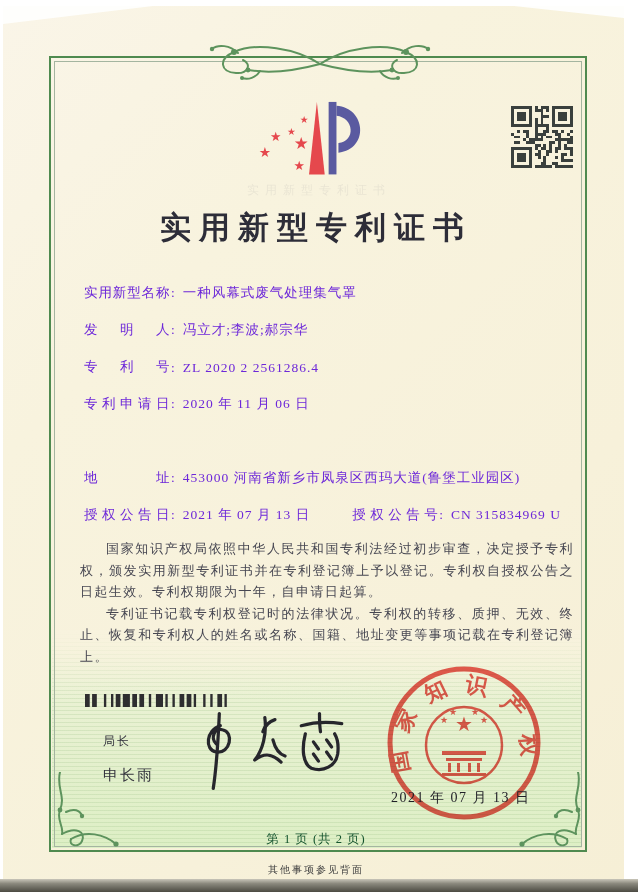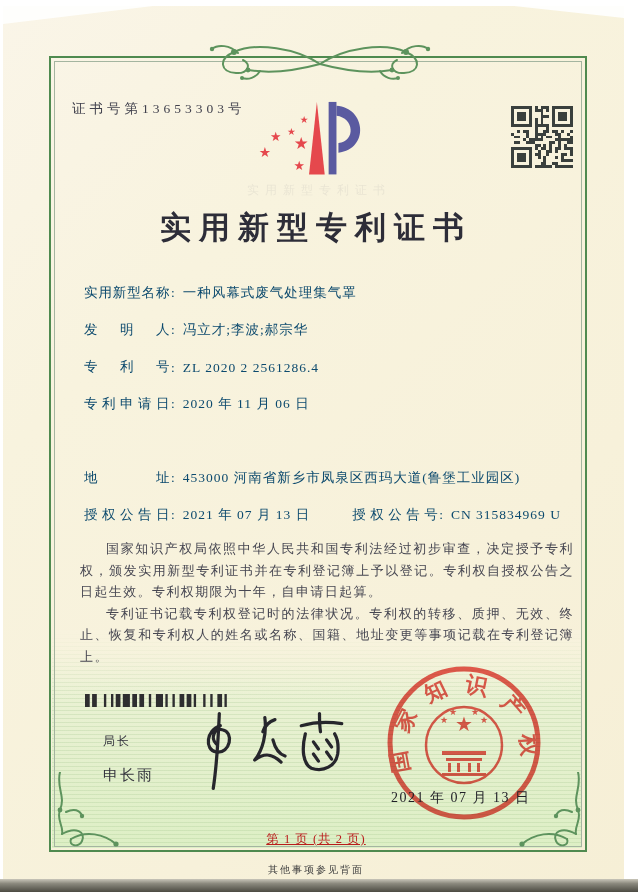--- a/index.html
+++ b/index.html
@@ -21,36 +21,36 @@
         repeating-linear-gradient(180deg,rgba(146,186,126,.22) 0 1px,rgba(0,0,0,0) 1px 4px),
         linear-gradient(180deg,rgba(235,243,216,.0) 0,rgba(233,242,211,.9) 55px,#e6f0cf 110px,#ddefc5 100%);}
   .green-zone::before{content:"";position:absolute;left:0;right:0;top:0;height:70px;
         background:linear-gradient(180deg,#f8f3de 0,rgba(248,243,222,0) 100%);}
   .abs{position:absolute;z-index:3;}
   .cert-no{left:72px;top:100px;font-size:13.5px;letter-spacing:4px;color:#41414d;}
   .ghost{left:0;right:0;top:182px;text-align:center;font-size:12px;letter-spacing:6px;
          color:#6a6a78;opacity:.10;filter:blur(.6px);}
   .title{left:49px;width:534px;top:207px;text-align:center;font-size:31px;font-weight:bold;
          letter-spacing:8px;color:#2d2d38;}
-  .frow{position:absolute;left:84px;width:505px;font-size:13.5px;color:#0c4a6e;white-space:nowrap;}
+  .frow{position:absolute;left:84px;width:505px;font-size:13.5px;color:#6d28d9;white-space:nowrap;}
   .flabel{display:inline-block;width:86px;text-align:justify;text-align-last:justify;
           letter-spacing:.5px;vertical-align:bottom;}
   .fcolon{margin:0 8px 0 1px;}
   .fvalue{letter-spacing:1px;}
   .pair2{margin-left:42px;}
   .paras{left:80px;top:538px;width:494px;font-size:13px;line-height:21.5px;
          letter-spacing:1.4px;color:#474752;text-align:justify;}
   .paras p{margin:0;text-indent:2em;}
   .barcode{left:85px;top:693px;width:156px;height:13px;}
   .sig-title{left:103px;top:733px;font-size:12px;color:#33333d;letter-spacing:2px;}
   .sig-name{left:103px;top:766px;font-size:15px;color:#33333d;letter-spacing:2px;}
   .signature{left:192px;top:705px;z-index:4;}
   .seal{left:384px;top:663px;width:160px;height:160px;z-index:3;opacity:.88;mix-blend-mode:multiply;}
   .seal-date{left:391px;top:789px;font-size:14px;color:#1f1f26;letter-spacing:1.5px;z-index:4;}
-  .page-info{left:49px;width:534px;top:831px;text-align:center;font-size:12.5px;color:#b91c1c;letter-spacing:1px;z-index:3;text-decoration:underline;}
+  .page-info{left:49px;width:534px;top:831px;text-align:center;font-size:12.5px;color:#14532d;letter-spacing:1px;z-index:3;}
   .back-note{left:49px;width:534px;top:863px;text-align:center;font-size:10px;color:#404040;letter-spacing:2px;}
   .logo{left:252px;top:98px;}
   .qr{left:511px;top:106px;width:62px;height:62px;}
   .orn-top{left:182px;top:40px;z-index:3;}
   .orn-bl{left:52px;top:772px;z-index:3;}
   .orn-br{right:52px;top:772px;z-index:3;transform:scaleX(-1);}
 </style>
 </head>
 <body>
 
@@ -108,21 +108,20 @@
       <path d="M19,67 C34,58 52,62 64,72"></path>
       <path d="M14,40 C22,36 28,38 30,44"></path>
     </g>
     <g fill="#5d935d">
         <circle cx="8" cy="38" r="2.4"></circle>
         <circle cx="30" cy="44" r="2.2"></circle>
         <circle cx="64" cy="72" r="2.6"></circle>
       </g>
   </svg>
 
-  <div class="abs cert-no">证书号第13653303号</div>
 
   <svg class="abs logo" width="118" height="96" viewBox="0 0 120 98">
     <g fill="#e5484d">
       <text x="53" y="26" font-size="10" text-anchor="middle">★</text>
       <text x="40" y="38" font-size="10" text-anchor="middle">★</text>
       <text x="24" y="44" font-size="13" text-anchor="middle">★</text>
       <text x="13" y="60" font-size="14" text-anchor="middle">★</text>
       <text x="50" y="52" font-size="17" text-anchor="middle">★</text>
       <text x="48" y="74" font-size="13" text-anchor="middle">★</text>
     </g>

